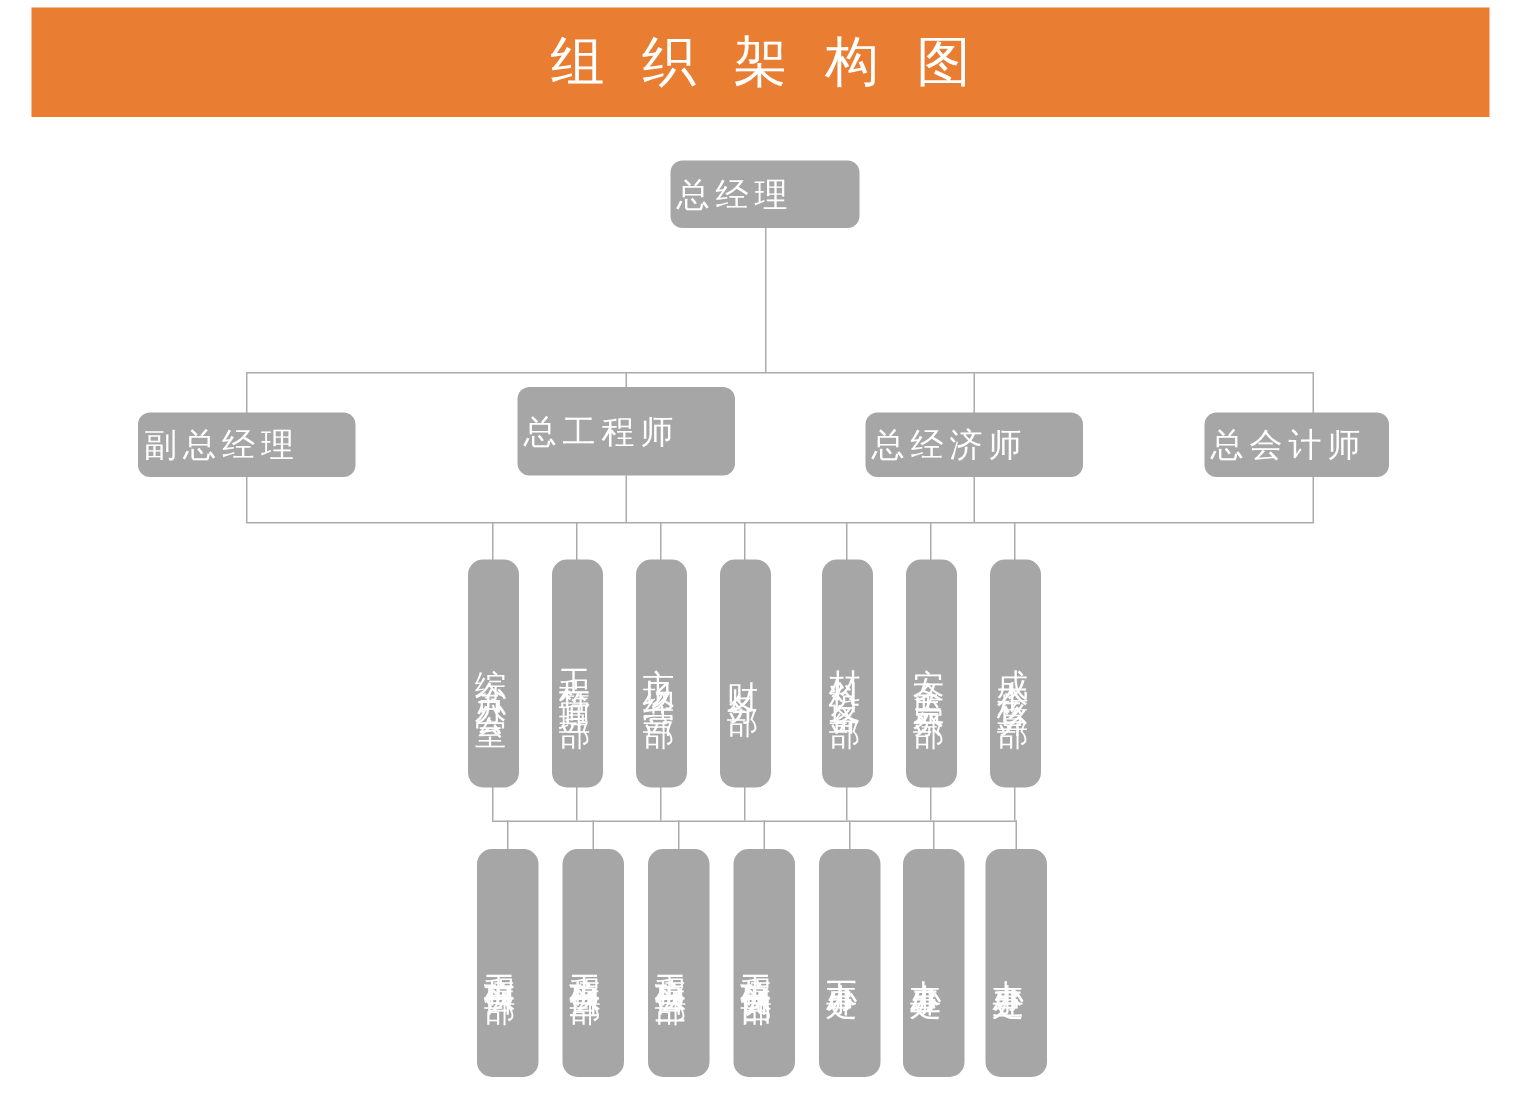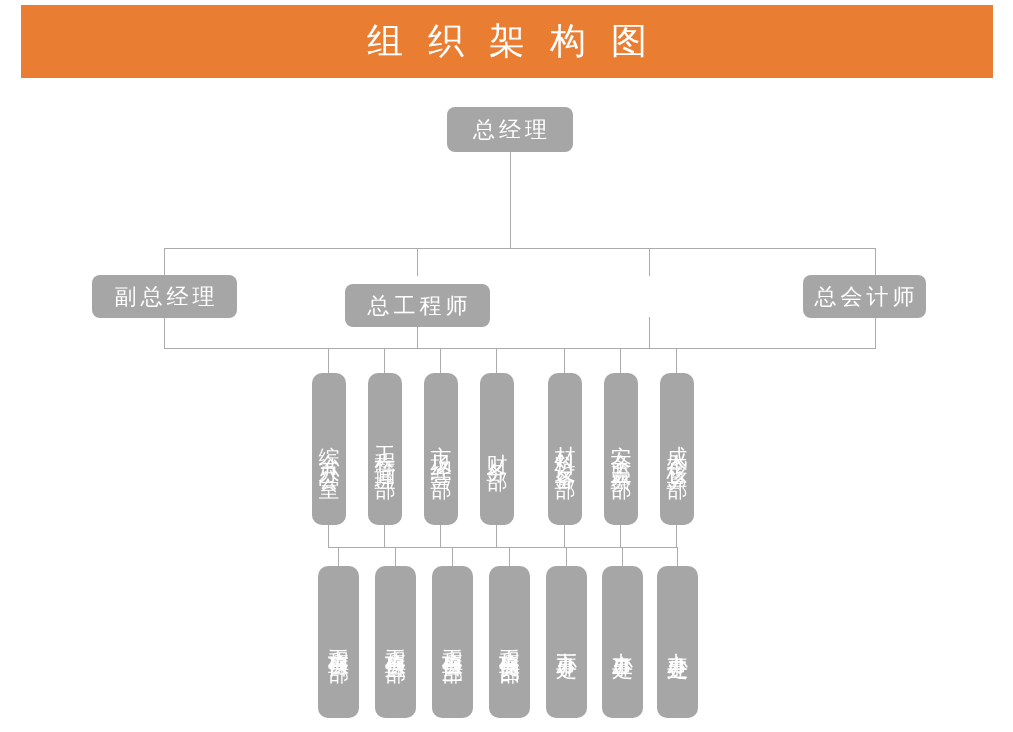--- a/index.html
+++ b/index.html
@@ -11,21 +11,21 @@
     position:absolute; left:21px; top:5px; width:972px; height:73px;
     background:var(--banner,#e97d32);
     display:flex; align-items:center; justify-content:center;
   }
   .title {
     color:var(--text,#fff); font-size:36px; font-weight:400;
     letter-spacing:25px; padding-left:25px; white-space:nowrap;
   }
   .node {
     position:absolute; background:var(--node,#a6a6a6); color:var(--text,#fff);
-    display:flex; align-items:center; justify-content:center;
+    display:flex; align-items:center; 
     box-sizing:border-box;
   }
   .node.h { border-radius:8px; font-size:22px; letter-spacing:4px; padding-left:4px; white-space:nowrap; }
   .node.v { border-radius:10px; font-size:21px; }
   .vtext { writing-mode:vertical-rl; text-orientation:upright; letter-spacing:8px; }
   .vtext.tight { letter-spacing:3px; }
   .line { position:absolute; background:var(--line,#ababab); }
 </style>
 </head>
 <body>
@@ -72,22 +72,25 @@
   <div class="line" style="left:622px;top:547px;width:1px;height:20px"></div>
   <div class="line" style="left:677px;top:547px;width:1px;height:20px"></div>
 
   <div class="node h" style="left:447px;top:107px;width:126px;height:45px">
     <span>总经理</span>
   </div>
 
   <div class="node h" style="left:92px;top:275px;width:145px;height:43px">
     <span>副总经理</span>
   </div>
-  <div class="node h" style="left:345px;top:284px;width:145px;height:43px">
+  <div class="node h" style="left:345px;top:258px;width:145px;height:59px">
     <span>总工程师</span>
+  </div>
+  <div class="node h" style="left:577px;top:275px;width:145px;height:43px">
+    <span>总经济师</span>
   </div>
   <div class="node h" style="left:803px;top:275px;width:123px;height:43px">
     <span>总会计师</span>
   </div>
 
   <div class="node v" style="left:312px;top:373px;width:34px;height:152px">
     <span class="vtext">综合办公室</span>
   </div>
   <div class="node v" style="left:368px;top:373px;width:34px;height:152px">
     <span class="vtext">工程管理部</span>

